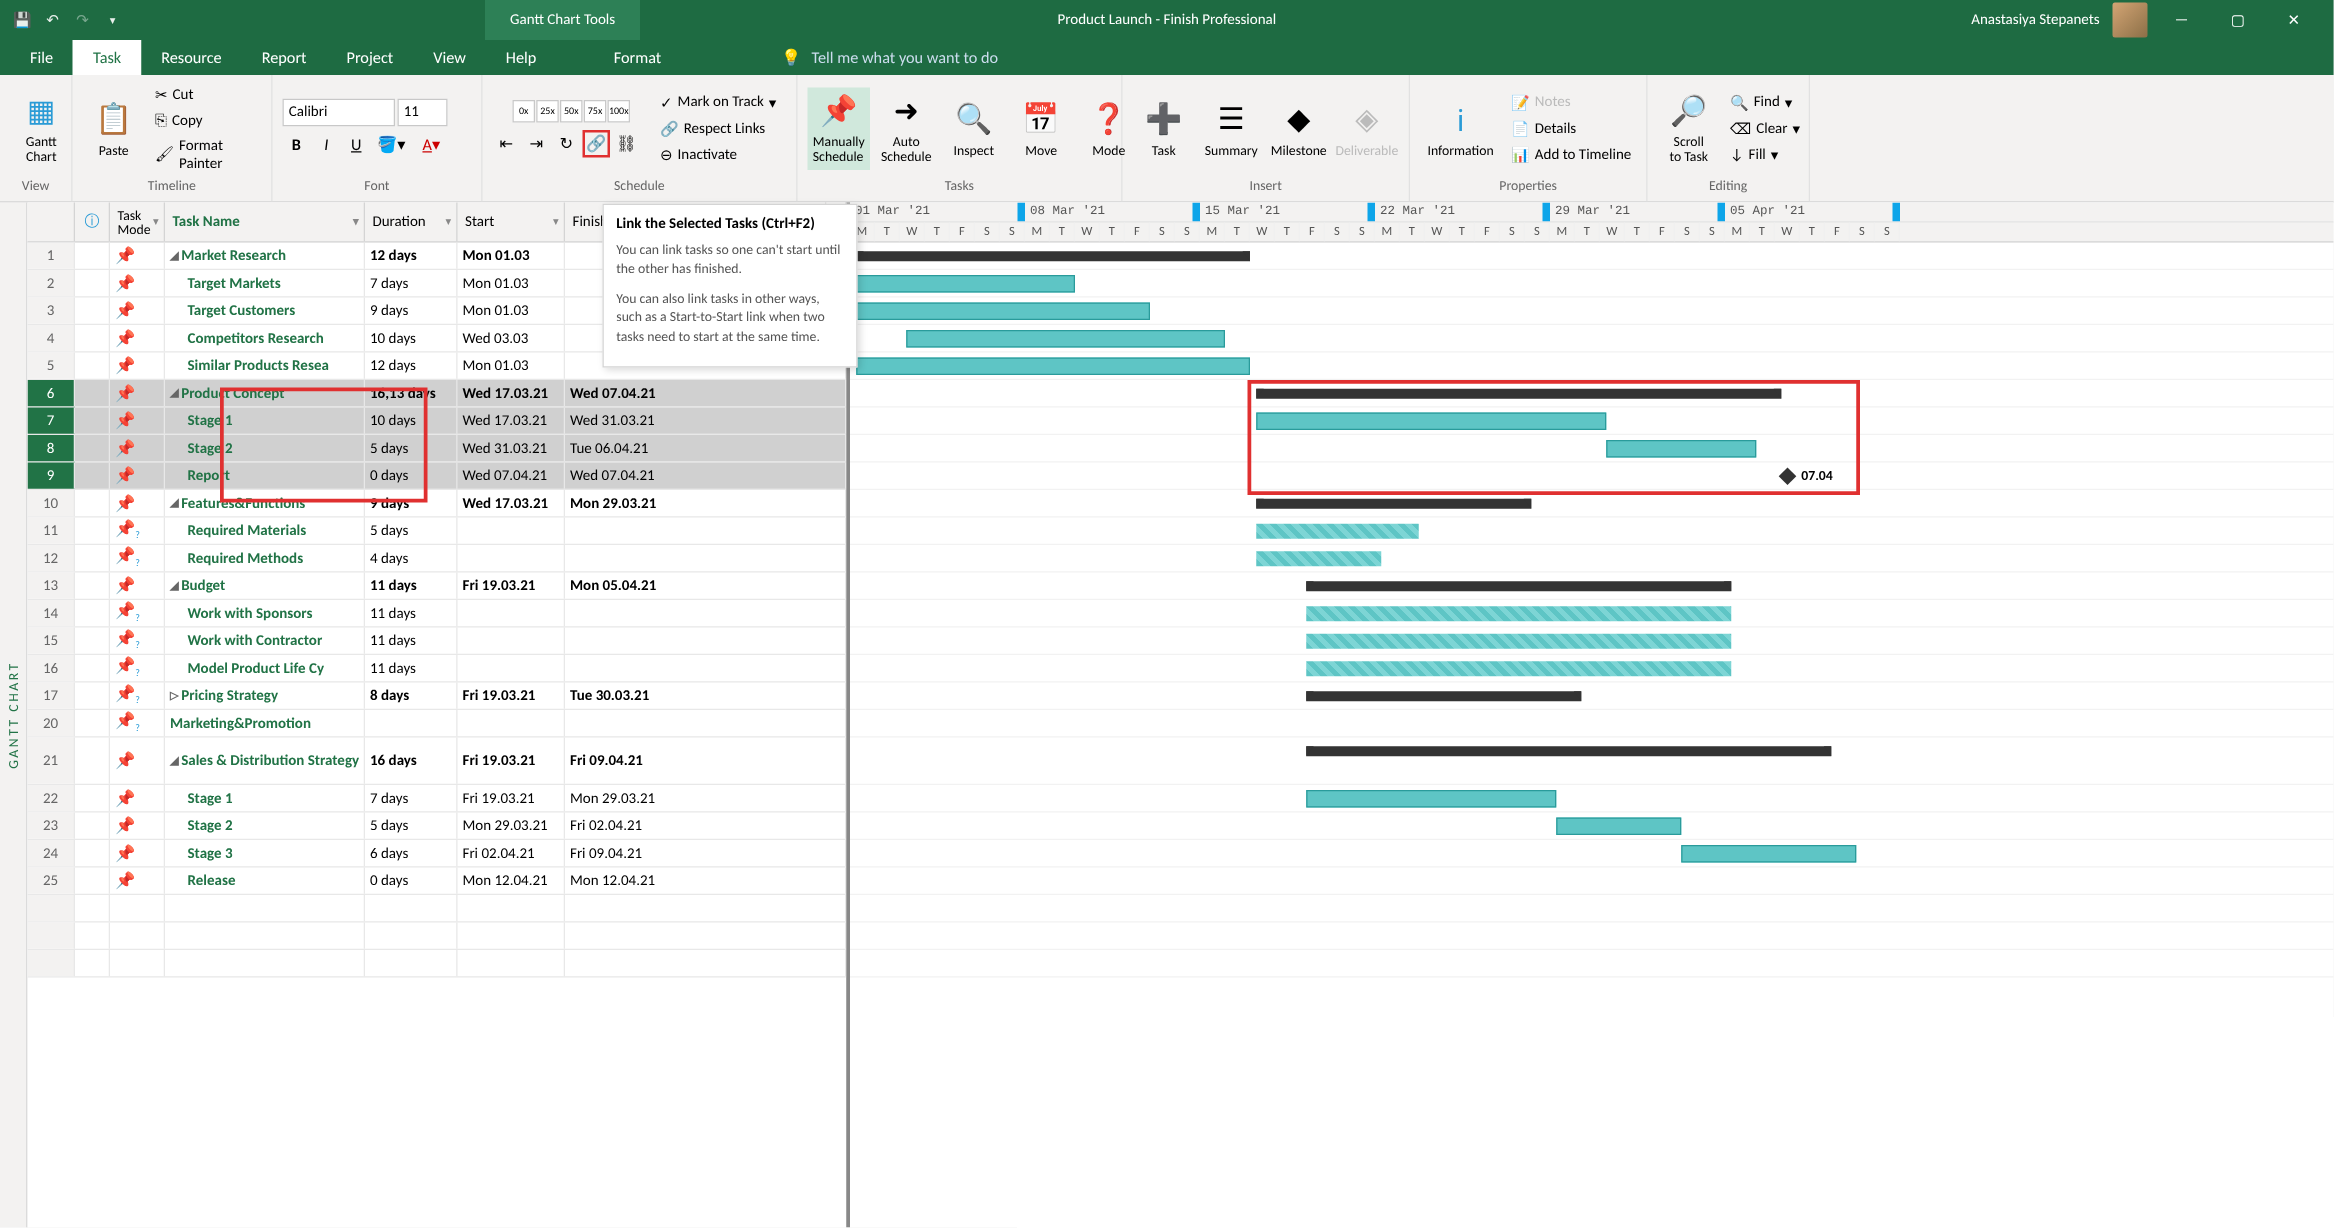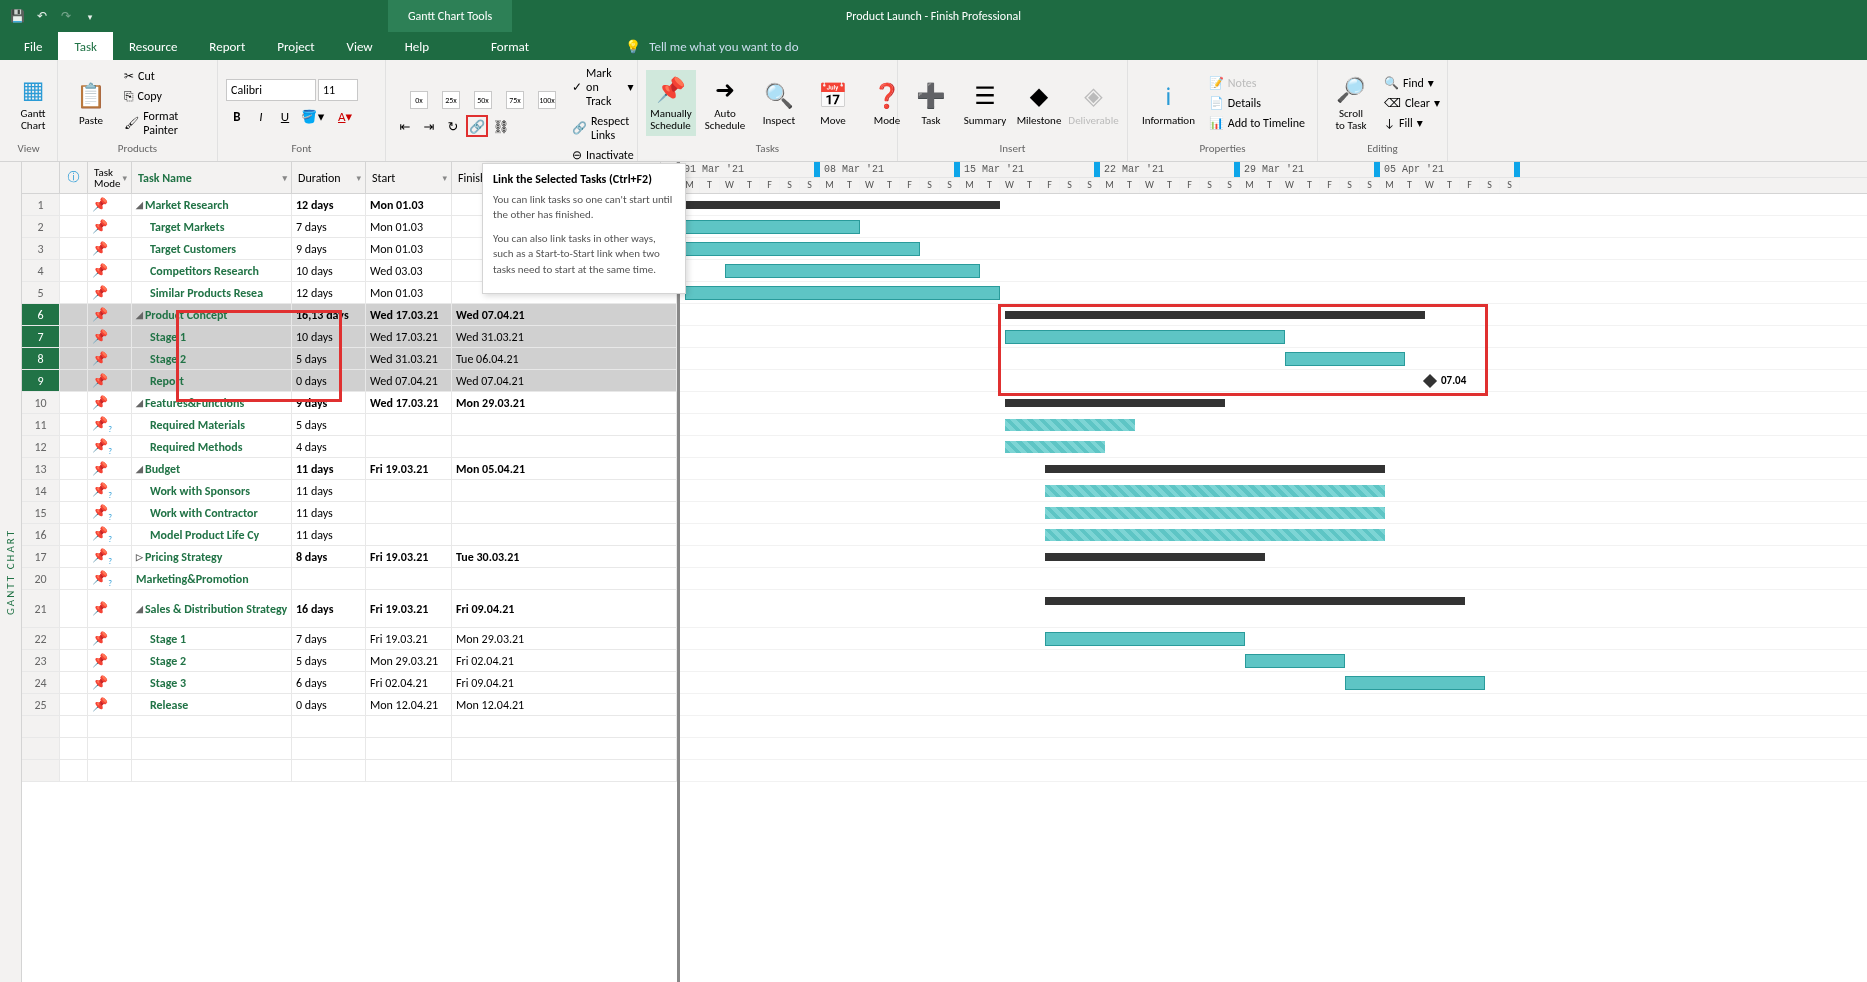--- a/index.html
+++ b/index.html
@@ -28,21 +28,21 @@
 .rgroup-body { flex: 1; display: flex; align-items: center; gap: 4px; }
 .rgroup-label { text-align: center; font-size: 11px; color: #666; margin-top: auto; padding-bottom: 2px; }
 .big-btn { display: flex; flex-direction: column; align-items: center; justify-content: center; padding: 4px 6px; cursor: pointer; font-size: 11px; gap: 2px; min-width: 50px; }
 .big-btn .ico { width: 32px; height: 32px; display: flex; align-items: center; justify-content: center; font-size: 24px; }
 .small-btn { display: flex; align-items: center; gap: 4px; padding: 2px 4px; cursor: pointer; font-size: 12px; }
 .vstack { display: flex; flex-direction: column; gap: 2px; }
 .font-select { width: 90px; height: 22px; border: 1px solid #c8c8c8; background: #fff; font-size: 12px; padding: 0 4px; }
 .size-select { width: 40px; height: 22px; border: 1px solid #c8c8c8; background: #fff; font-size: 12px; padding: 0 4px; }
 .btn-row { display: flex; gap: 2px; align-items: flex-start; }
 .fmt-btn { width: 22px; height: 22px; display: flex; align-items: center; justify-content: center; cursor: pointer; font-size: 13px; border: 1px solid transparent; }
-.sched-zoom { display: flex; gap: 14px; padding-left: 16px; }
+.sched-zoom { display: flex; gap: 1px; padding-left: 16px; }
 .zoom-btn { width: 18px; height: 18px; border: 1px solid #c8c8c8; background: #fff; font-size: 8px; display: flex; align-items: center; justify-content: center; cursor: pointer; }
 .link-highlight { border: 2px solid #e03030 !important; }
 .manually-active { background: #d0e8dc; }
 
 
 .main { display: flex; height: calc(100% - 162px); position: relative; }
 .vlabel { width: 22px; background: #f3f2f1; border-right: 1px solid #d4d4d4; display: flex; align-items: center; justify-content: center; }
 .vlabel span { writing-mode: vertical-rl; transform: rotate(180deg); font-size: 11px; color: #217346; letter-spacing: 2px; }
 
 
@@ -102,20 +102,27 @@
 
 <div class="titlebar">
   <div class="qa-toolbar">
     <span class="qa-icon">💾</span>
     <span class="qa-icon">↶</span>
     <span class="qa-icon" style="opacity:.4">↷</span>
     <span class="qa-icon" style="font-size:9px">▾</span>
   </div>
   <div class="tool-tab">Gantt Chart Tools</div>
   <div class="title-center">Product Launch  -  Finish Professional</div>
+  <div class="title-right">
+    <span>Anastasiya Stepanets</span>
+    <div class="avatar"></div>
+    <span class="win-btn">—</span>
+    <span class="win-btn">▢</span>
+    <span class="win-btn">✕</span>
+  </div>
 </div>
 
 <div class="ribbon-tabs">
   <div class="rtab">File</div>
   <div class="rtab active">Task</div>
   <div class="rtab">Resource</div>
   <div class="rtab">Report</div>
   <div class="rtab">Project</div>
   <div class="rtab">View</div>
   <div class="rtab">Help</div>
@@ -124,21 +131,21 @@
     <span>💡</span>
     <span>Tell me what you want to do</span>
   </div>
 </div>
 
 <div class="ribbon">
   <div class="rgroup" style="width:58px">
     <div class="rgroup-body">
       <div class="big-btn">
         <span class="ico" style="color:#2a9bd6">▦</span>
-        <span style="white-space:pre-line;text-align:right;line-height:1.1">Gantt
+        <span style="white-space:pre-line;text-align:center;line-height:1.1">Gantt
 Chart</span>
       </div>
     </div>
     <div class="rgroup-label">View</div>
   </div>
 
   <div class="rgroup" style="width:160px">
     <div class="rgroup-body">
       <div class="big-btn">
         <span class="ico">📋</span>
@@ -152,21 +159,21 @@
         <div class="small-btn">
             <span>⎘</span>
             <span>Copy</span>
           </div>
         <div class="small-btn">
             <span>🖌</span>
             <span>Format Painter</span>
           </div>
       </div>
     </div>
-    <div class="rgroup-label">Products</div>
+    <div class="rgroup-label">Timeline</div>
   </div>
 
   <div class="rgroup" style="width:168px">
     <div class="rgroup-body" style="flex-direction:column;align-items:flex-start;gap:4px;justify-content:center">
       <div class="btn-row">
         <input class="font-select" value="Calibri" style="">
         <input class="size-select" value="11" style="">
       </div>
       <div class="btn-row">
         <span class="fmt-btn">

